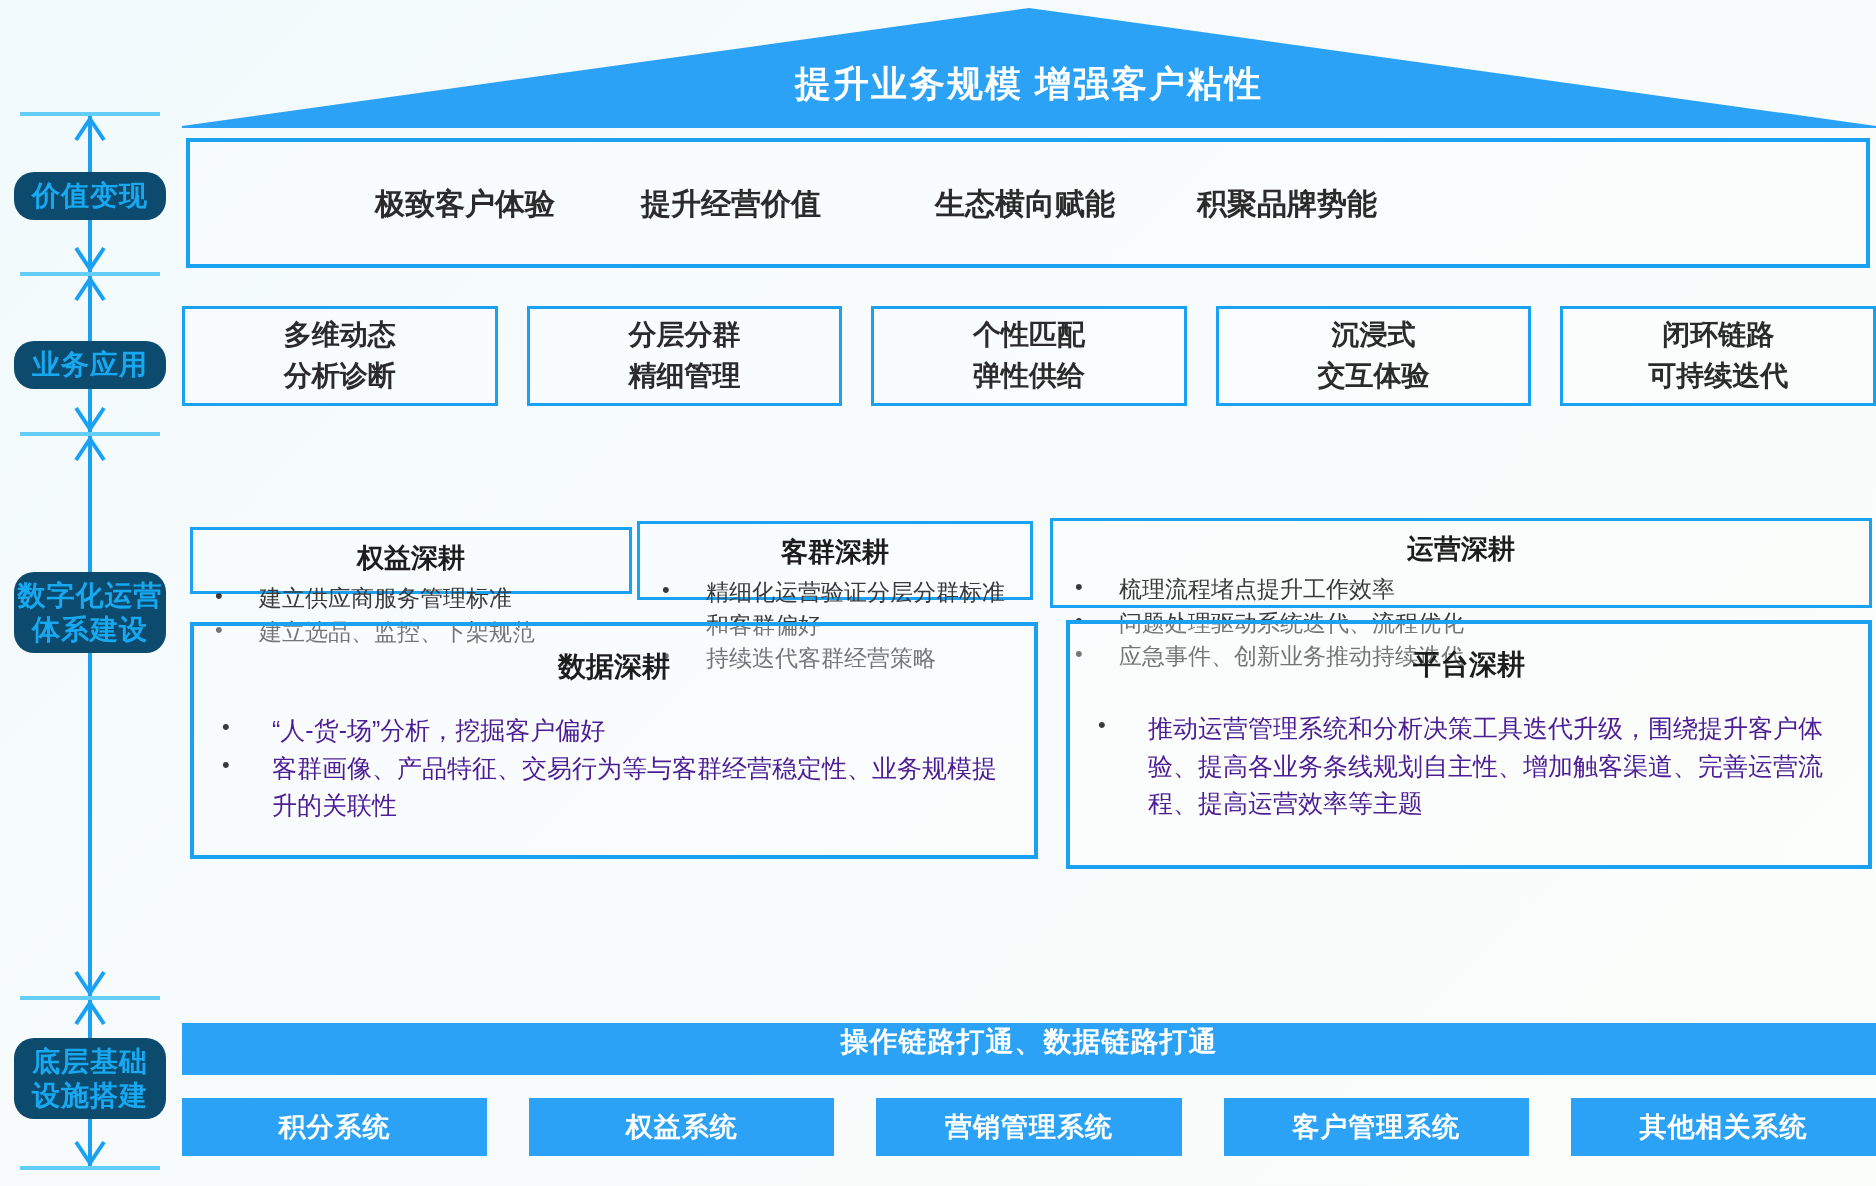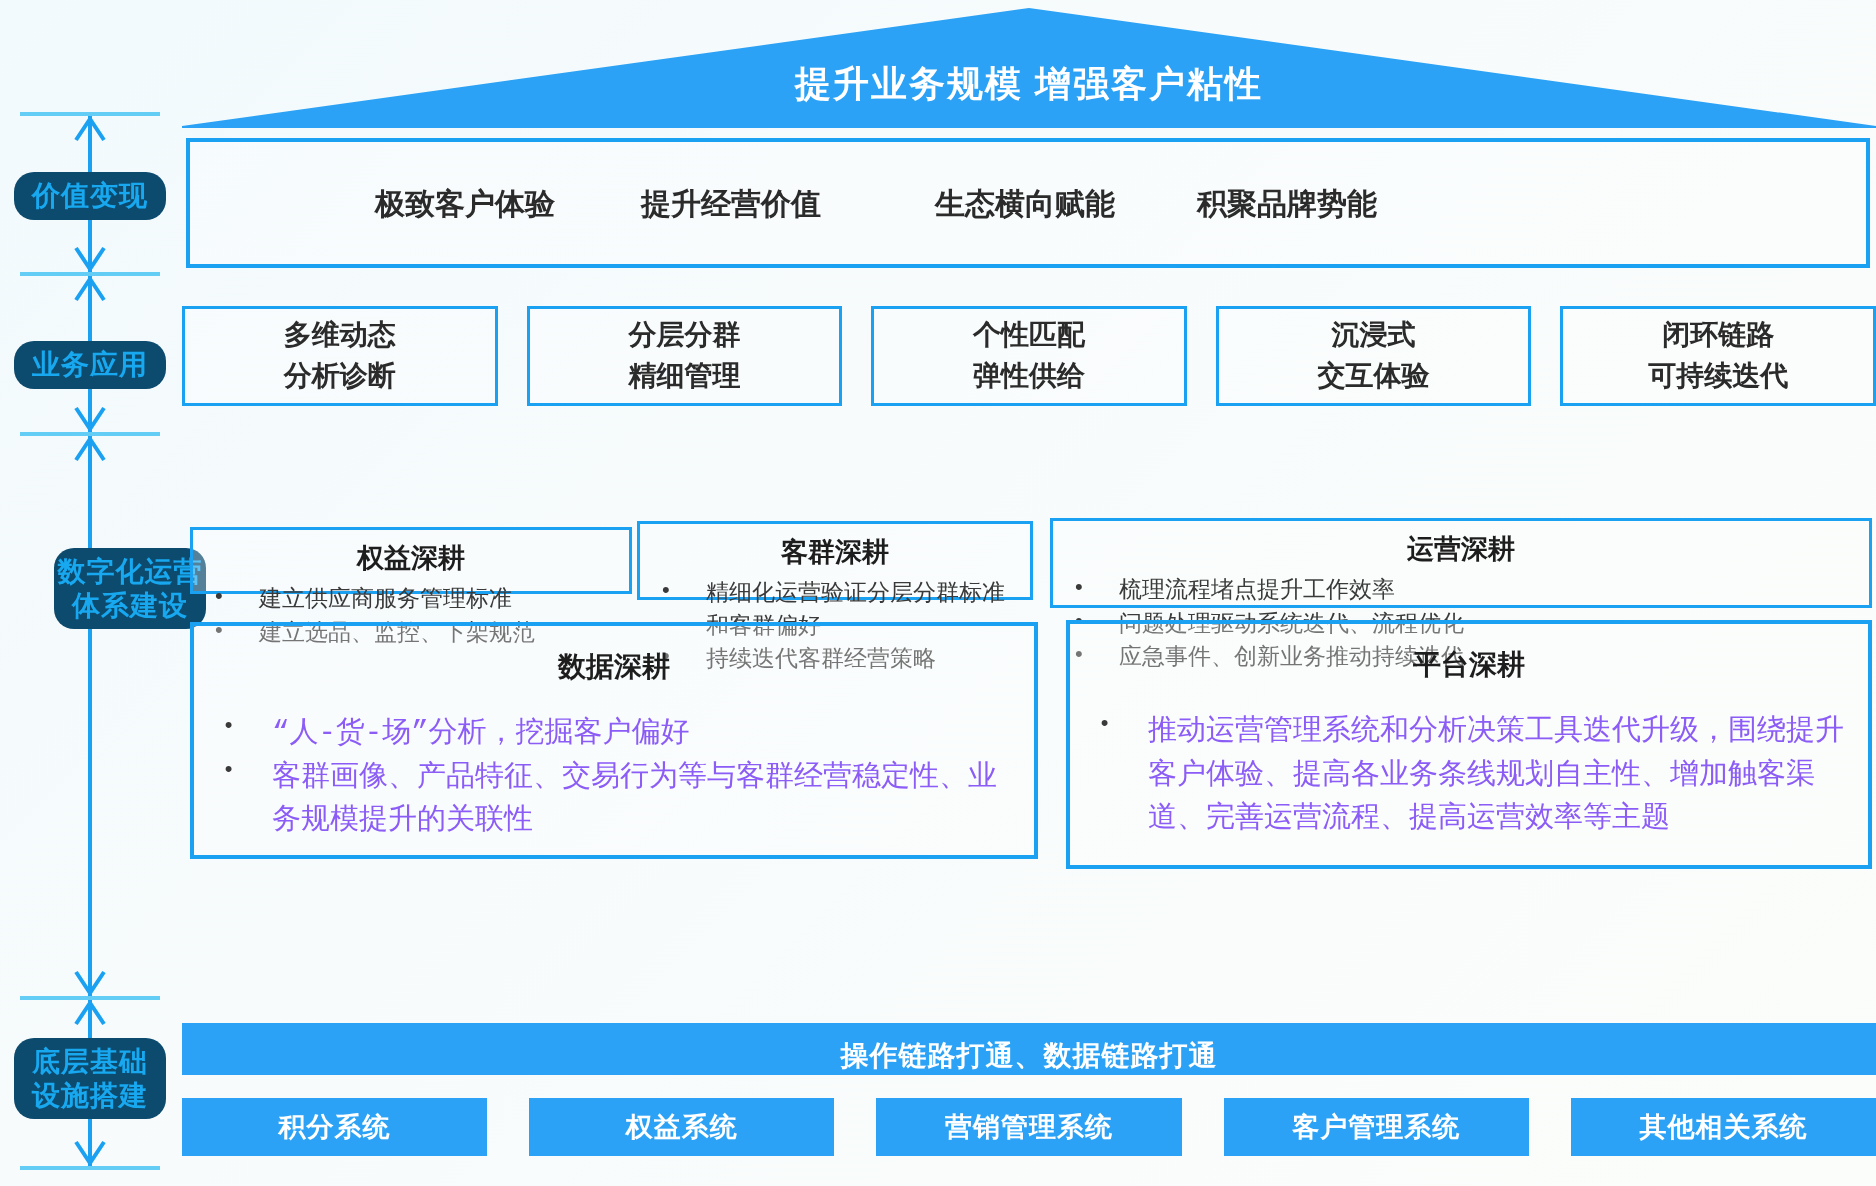--- a/index.html
+++ b/index.html
@@ -91,35 +91,34 @@
   .c-yunying{left:1050px;top:518px;width:822px;height:90px;}
 
   .card2{
     position:absolute;box-sizing:border-box;border:4px solid #1ba1f2;
     background:rgba(255,255,255,0.30);
     padding:22px 6px 10px 6px;
   }
   .card2 .card-title{font-size:28px;margin-bottom:26px;}
   .card2 ul{margin:0;padding:0 10px;list-style:none;}
   .card2 li{
-    position:relative;font-size:29px;line-height:1.5;color:#8b5cf6;
+    position:relative;font-size:25px;line-height:1.5;color:#4c1d95;
     padding-left:62px;
-    font-family:Liberation Mono, monospace;
   }
   .card2 li::before{
     content:"\2022";position:absolute;left:12px;top:-2px;font-size:22px;color:#3a3a3a;
   }
   .c-shuju{left:190px;top:622px;width:848px;height:237px;}
   .c-pingtai{left:1066px;top:620px;width:806px;height:249px;}
 
   
   .link-bar{
     position:absolute;left:182px;top:1023px;width:1694px;height:52px;
     background:#2ba2f5;color:#fff;font-size:28px;font-weight:bold;
-    display:flex;align-items:flex-end;justify-content:center;letter-spacing:1px;
+    display:flex;align-items:flex-start;justify-content:center;letter-spacing:1px;
   }
   .sysrow{position:absolute;left:182px;top:1098px;width:1694px;height:58px;display:flex;gap:42px;}
   .sysbox{
     flex:1;background:#2ba2f5;color:#fff;font-size:27px;font-weight:bold;
     display:flex;align-items:center;justify-content:center;letter-spacing:1px;
   }
 </style>
 </head>
 <body>
 
@@ -171,21 +170,21 @@
     <div class="arrow-up" style="top:324px;">
       <svg viewBox="0 0 36 26">
           <polyline points="4,24 18,3 32,24" fill="none" stroke="#1ba1f2" stroke-width="4"></polyline>
         </svg>
     </div>
     <div class="arrow-dn" style="top:858px;">
       <svg viewBox="0 0 36 26">
           <polyline points="4,2 18,23 32,2" fill="none" stroke="#1ba1f2" stroke-width="4"></polyline>
         </svg>
     </div>
-    <div class="rail-chip" style="top:436px;margin-left:40px;">
+    <div class="rail-chip" style="top:460px;">
       <div>数字化运营</div>
       <div>体系建设</div>
     </div>
 
     <div class="rail-line" style="top:884px;"></div>
     <div class="rail-stem" style="top:888px;height:166px;"></div>
     <div class="arrow-up" style="top:888px;">
       <svg viewBox="0 0 36 26">
           <polyline points="4,24 18,3 32,24" fill="none" stroke="#1ba1f2" stroke-width="4"></polyline>
         </svg>

